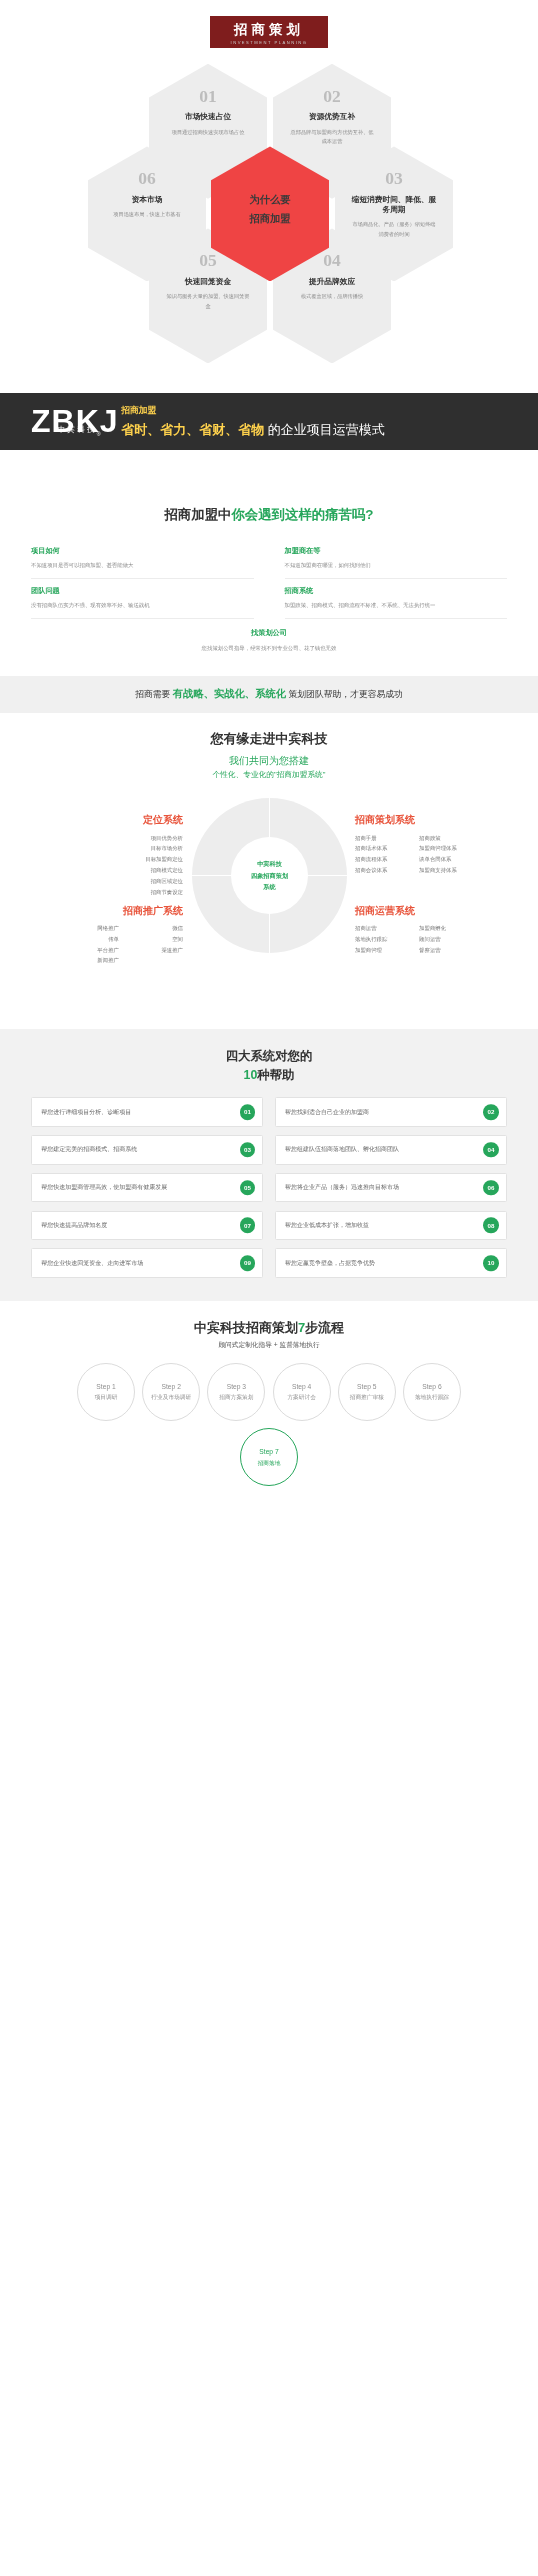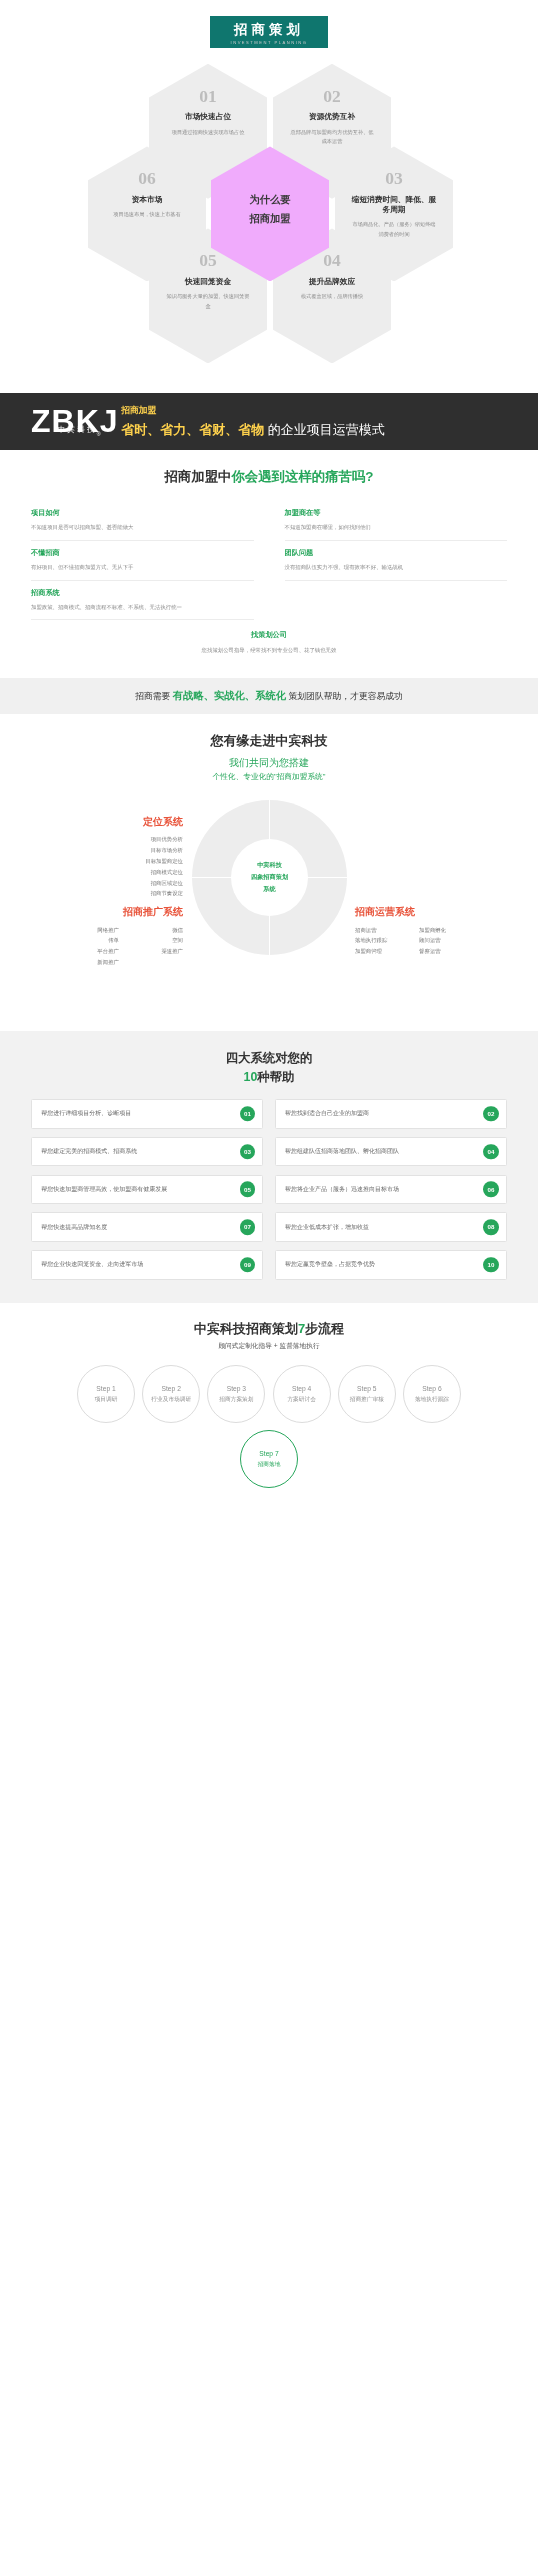--- a/index.html
+++ b/index.html
@@ -8,41 +8,41 @@
     font-family: "Liberation Sans", sans-serif;
     background: #ffffff;
     color: #333;
   }
   .page { width: 538px; position: relative; }
 
   
   .sec1 { background:#fff; padding: 15.5px 0 20.6px; position: relative; }
   .sec1-title-wrap { text-align:center; margin-bottom: 5.2px; }
   .sec1-title-box {
-    display:inline-block; background:#0f766e; color:#fff;
+    display:inline-block; background:#7f1d1d; color:#fff;
     padding: 5.2px 20.6px 3.1px; letter-spacing: 3.1px;
   }
   .sec1-title-box .cn { font-size: 13.4px; font-weight:bold; letter-spacing:4.1px;}
   .sec1-title-box .en { font-size: 4.1px; letter-spacing: 1.5px; color:#cccccc; margin-top:1.5px;}
   .hexgrid { position: relative; width: 538px; height: 319px; }
   .hex {
     position:absolute; width: 118px; height: 135px;
     background: #ededed;
     clip-path: polygon(50% 0%, 100% 25%, 100% 75%, 50% 100%, 0% 75%, 0% 25%);
     text-align:center;
     padding: 24px 15.5px 0;
   }
   .hex .num {
     font-size: 17.5px; color:#bdbdbd; font-weight:bold; font-family:"Liberation Serif",serif;
     line-height: 1; margin-bottom: 7.2px;
   }
   .hex .h-title { font-size: 7.7px; color:#333; font-weight:bold; margin-bottom: 5.2px; }
   .hex .h-desc { font-size: 5.2px; color:#8c8c8c; line-height: 1.8; }
   .hex.center {
-    background:#f0abfc;
+    background:#ef4444;
   }
   .hex.center .c-line { font-size: 10.3px; color:#3a3a3a; font-weight:bold; line-height:1.8; }
   .hex.center { padding-top: 45px; }
 
   
   .hx-01 { left: 149px; top: 10.3px; }
   .hx-02 { left: 273px; top: 10.3px; }
   .hx-03 { left: 335px; top: 93px; }
   .hx-04 { left: 273px; top: 175px; }
   .hx-05 { left: 149px; top: 175px; }
@@ -57,21 +57,21 @@
     font-family:"Liberation Sans", sans-serif; line-height:0.95;
   }
   .zbkj-logo .subcn { font-size: 7.7px; color:#ffffff; letter-spacing: 2.1px; margin-left:-61px; margin-bottom:2.1px;}
   .zbkj-reg { font-size:5.2px; color:#fff; vertical-align: super; }
   .zbkj-right { margin-left: 20.6px; color:#fff; }
   .zbkj-right .l1 { font-size: 8.8px; color:#ffd24d; font-weight:bold; margin-bottom: 4.1px; }
   .zbkj-right .l2 { font-size: 13px; }
   .zbkj-right .l2 b { color:#ffd24d; }
 
   
-  .sec3 { background:#ffffff; padding: 17.5px 31px 15.5px; }
+  .sec3 { background:#ffffff; padding: 17.5px 31px 15.5px; margin-top: 38px; }
   .sec3 h2 { text-align:center; font-size: 13.4px; margin-bottom: 15.5px; font-weight:bold;}
   .sec3 h2 .g { color:#26a65b; }
   .pain-grid { display:grid; grid-template-columns: 1fr 1fr; gap: 0 31px; }
   .pain { padding: 7.2px 0 7.2px; border-bottom:0.5px solid #ececec; }
   .pain .pt { font-size: 7.2px; color:#26a65b; font-weight:bold; margin-bottom:4.1px; }
   .pain .pd { font-size: 5.4px; color:#8a8a8a; line-height:1.9; }
   .pain-full { grid-column: 1 / 3; text-align:center; border-bottom:none; padding-top: 9.3px;}
   .pain-full .pt { margin-bottom: 5.2px; }
 
   
@@ -221,24 +221,20 @@
     <div class="pain-grid">
       <div class="pain">
         <div class="pt">项目如何</div>
         <div class="pd">不知道项目是否可以招商加盟、甚否能做大</div>
       </div>
       <div class="pain">
         <div class="pt">加盟商在等</div>
         <div class="pd">不知道加盟商在哪里，如何找到他们</div>
       </div>
       <div class="pain">
-        <div class="pt">不懂招商</div>
-        <div class="pd">有好项目、但不懂招商加盟方式、无从下手</div>
-      </div>
-      <div class="pain">
         <div class="pt">团队问题</div>
         <div class="pd">没有招商队伍实力不强、现有效率不好、输送战机</div>
       </div>
       <div class="pain">
         <div class="pt">招商系统</div>
         <div class="pd">加盟政策、招商模式、招商流程不标准、不系统、无法执行统一</div>
       </div>
       <div class="pain pain-full">
         <div class="pt">找策划公司</div>
         <div class="pd">您找策划公司指导，经常找不到专业公司、花了钱也无效</div>
@@ -277,20 +273,33 @@
         <ul>
           <li>项目优势分析</li>
           <li>目标市场分析</li>
           <li>目标加盟商定位</li>
           <li>招商模式定位</li>
           <li>招商区域定位</li>
           <li>招商节奏设定</li>
         </ul>
       </div>
 
+      <div class="quad q-tr two">
+        <div class="qt">招商策划系统</div>
+        <ul>
+          <li>招商手册</li>
+          <li>招商政策</li>
+          <li>招商话术体系</li>
+          <li>加盟商管理体系</li>
+          <li>招商流程体系</li>
+          <li>谈单合同体系</li>
+          <li>招商会议体系</li>
+          <li>加盟商支持体系</li>
+        </ul>
+      </div>
 
       <div class="quad q-bl two">
         <div class="qt">招商推广系统</div>
         <ul>
           <li>网络推广</li>
           <li>微信</li>
           <li>传单</li>
           <li>空间</li>
           <li>平台推广</li>
           <li>渠道推广</li>

